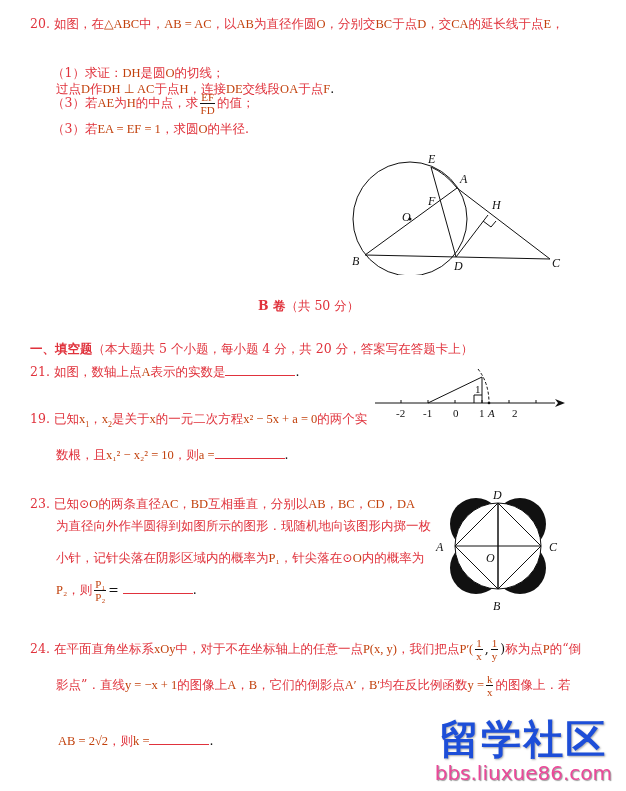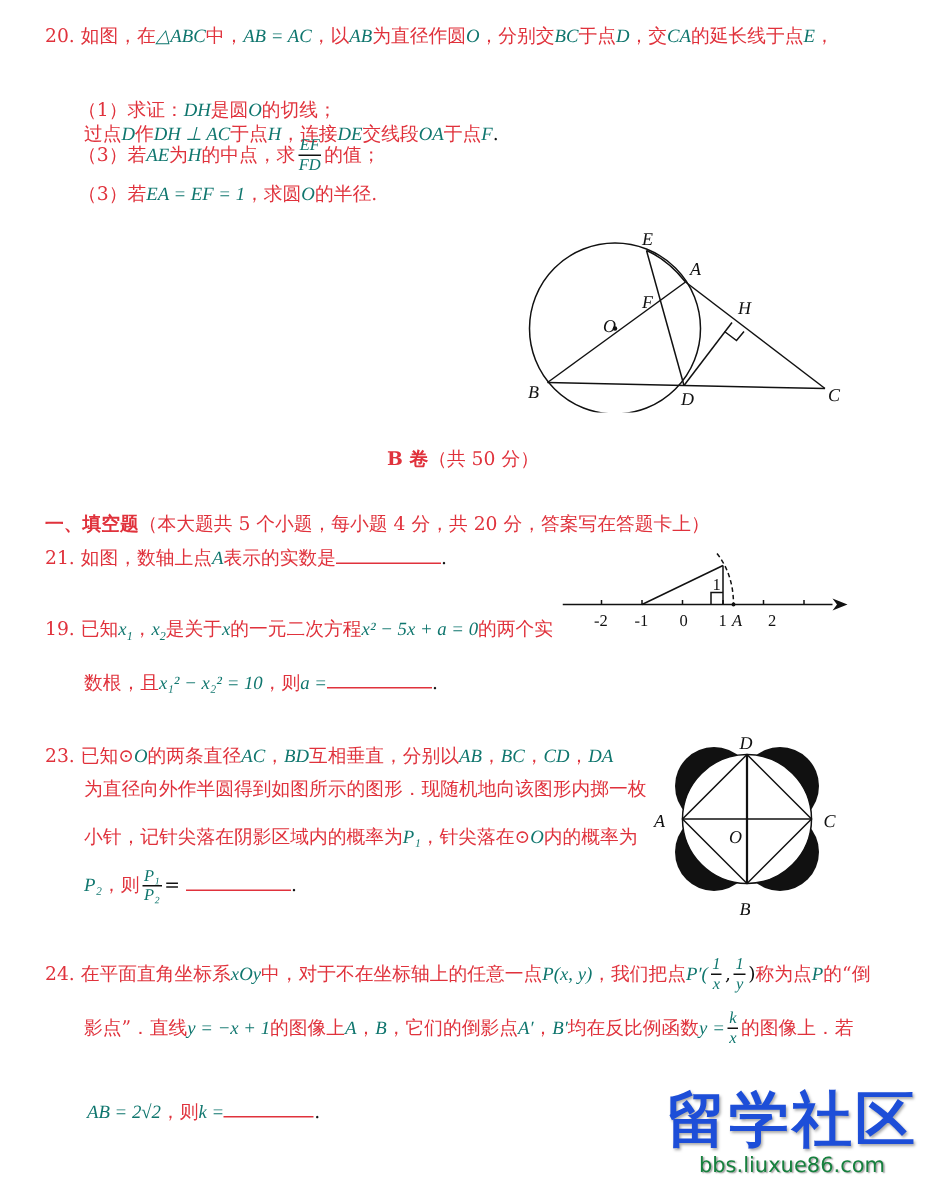--- a/index.html
+++ b/index.html
@@ -1,32 +1,32 @@
 <!DOCTYPE html>
 <html><head>
 <meta charset="utf-8">
 <style>
   html, body { margin: 0; padding: 0; background: #ffffff; }
   body { width: 626px; height: 791px; position: relative; overflow: hidden;
          font-family: "DejaVu Serif", "Liberation Serif", serif; }
   .red { color: #e0323c; }
   .blk { color: #111111; }
   .t { position: absolute; font-size: 12.5px; white-space: nowrap; line-height: 16px; }
-  .it { font-style: italic; font-family: "Liberation Serif", serif; color: #0f766e; }
+  .it { font-family: "Liberation Serif", serif; color: #c2410c; }
   .frac { display: inline-block; vertical-align: middle; text-align: center; font-size: 11px; line-height: 12px; margin: 0 2px; }
   .frac .num { display: block; border-bottom: 1px solid #111; padding: 0 1px; }
   .frac .den { display: block; }
   .blank { display: inline-block; border-bottom: 1px solid #e0323c; width: 70px; height: 12px; vertical-align: baseline; }
   sup, sub { font-size: 8px; }
   .bold { font-weight: bold; }
   svg { position: absolute; }
   .wm { position: absolute; right: 14px; bottom: 6px; text-align: center; color: #d7d7d7; }
   .wm .big { font-family: "DejaVu Sans", sans-serif; font-size: 40px; font-weight: bold; letter-spacing: 2px;
              color: #1d4ed8; text-shadow: 1px 1px 2px #aaa; line-height: 44px; }
-  .wm .url { font-family: "DejaVu Sans", sans-serif; font-size: 14px; color: #15803d; text-shadow: 1px 1px 1px #999; }
+  .wm .url { font-family: "DejaVu Sans", sans-serif; font-size: 20px; color: #ec4899; text-shadow: 1px 1px 1px #999; }
 </style>
 </head>
 <body>
 
 <div class="t red" style="left:30px; top:16px;">
   <span>20.</span>
   <span>如图，在</span><span class="it">△ABC</span><span>中，</span><span class="it">AB = AC</span><span>，以</span><span class="it">AB</span><span>为直径作圆</span><span class="it">O</span><span>，分别交</span><span class="it">BC</span><span>于点</span><span class="it">D</span><span>，交</span><span class="it">CA</span><span>的延长线于点</span><span class="it">E</span><span>，</span>
 </div>
 <div class="t red" style="left:56px; top:41px;margin-top:40px;">
   <span>过点</span><span class="it">D</span><span>作</span><span class="it">DH ⊥ AC</span><span>于点</span><span class="it">H</span><span>，连接</span><span class="it">DE</span><span>交线段</span><span class="it">OA</span><span>于点</span><span class="it">F</span><span class="blk">.</span>

